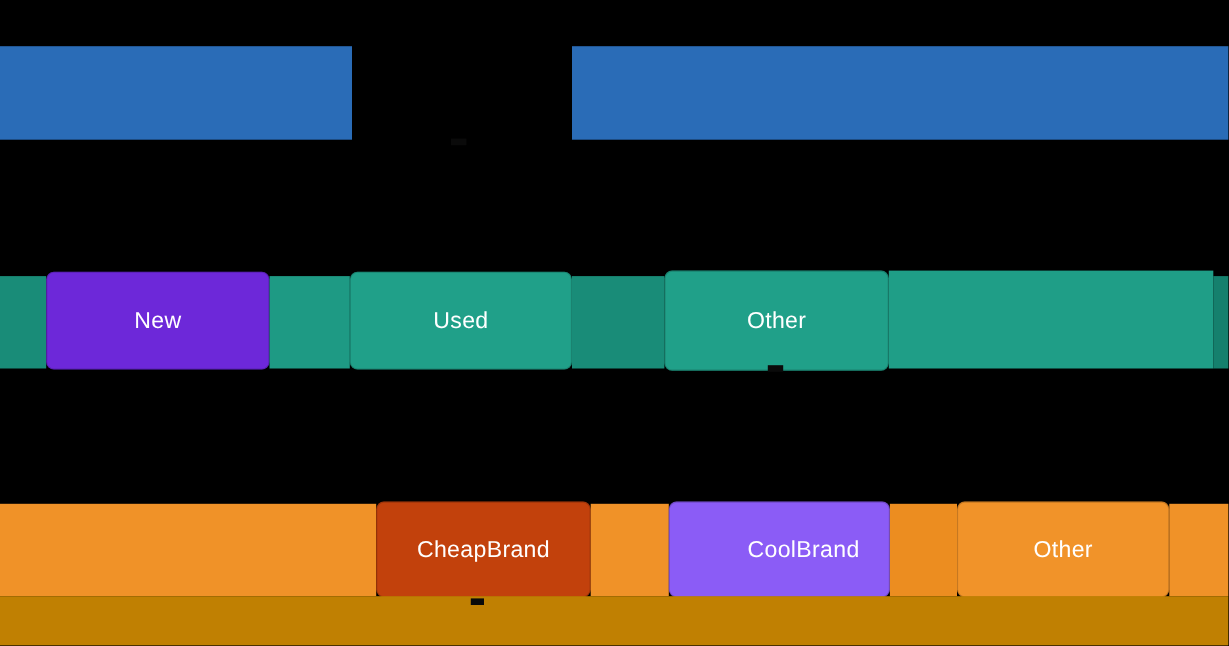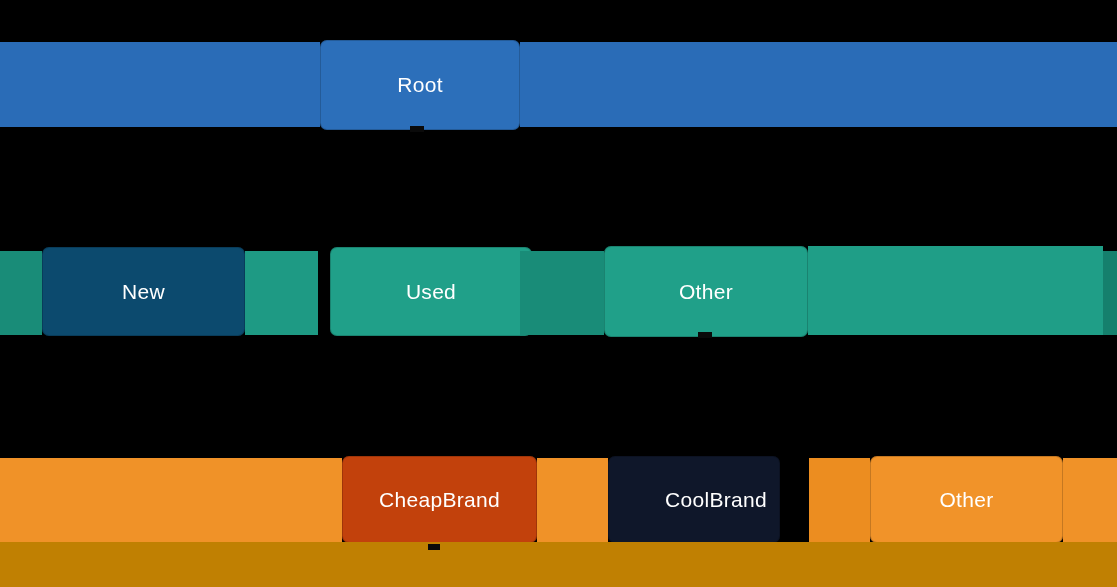--- a/index.html
+++ b/index.html
@@ -37,44 +37,41 @@
   .stub {
     position: absolute;
     background: #0a0a0a;
   }
 </style>
 </head>
 <body>
 
 <div class="stage">
     <div class="segment" style="left: 0px; width: 320px; top: 42px; height: 85px; background: rgb(42, 108, 183);"></div>
-    <div class="segment rounded" style="left: 320px; width: 200px; top: 40px; height: 90px; background: rgb(44, 111, 186);">
-      <span class="node-label">Root</span>
-    </div>
     <div class="segment" style="left: 520px; width: 597px; top: 42px; height: 85px; background: rgb(42, 108, 183);"></div>
     <div class="segment" style="left: 0px; width: 42px; top: 251px; height: 84px; background: rgb(25, 140, 120);"></div>
-    <div class="segment rounded" style="left: 42px; width: 203px; top: 247px; height: 89px; background: #0c4a6e;">
+    <div class="segment rounded" style="left: 42px; width: 203px; top: 247px; height: 89px; background: #6d28d9;">
       <span class="node-label">New</span>
     </div>
     <div class="segment" style="left: 245px; width: 73px; top: 251px; height: 84px; background: rgb(30, 154, 132);"></div>
-    <div class="segment rounded" style="left: 330px; width: 202px; top: 247px; height: 89px; background: rgb(32, 160, 137);">
+    <div class="segment rounded" style="left: 318px; width: 202px; top: 247px; height: 89px; background: rgb(32, 160, 137);">
       <span class="node-label">Used</span>
     </div>
     <div class="segment" style="left: 520px; width: 84px; top: 251px; height: 84px; background: rgb(25, 140, 120);"></div>
     <div class="segment rounded" style="left: 604px; width: 204px; top: 246px; height: 91px; background: rgb(32, 160, 137);">
       <span class="node-label">Other</span>
     </div>
     <div class="segment" style="left: 808px; width: 295px; top: 246px; height: 89px; background: rgb(31, 158, 135);"></div>
     <div class="segment" style="left: 1103px; width: 14px; top: 251px; height: 84px; background: rgb(21, 128, 109);"></div>
     <div class="segment" style="left: 0px; width: 342px; top: 458px; height: 84px; background: rgb(240, 146, 40);"></div>
     <div class="segment rounded" style="left: 342px; width: 195px; top: 456px; height: 87px; background: #c2410c;">
       <span class="node-label">CheapBrand</span>
     </div>
     <div class="segment" style="left: 537px; width: 71px; top: 458px; height: 84px; background: rgb(240, 146, 40);"></div>
-    <div class="segment rounded" style="left: 608px; width: 172px; top: 456px; height: 87px; background: #0f172a; padding-left: 44px;">
+    <div class="segment rounded" style="left: 608px; width: 201px; top: 456px; height: 87px; background: #8b5cf6; padding-left: 44px;">
       <span class="node-label">CoolBrand</span>
     </div>
     <div class="segment" style="left: 809px; width: 61px; top: 458px; height: 84px; background: rgb(236, 141, 32);"></div>
     <div class="segment rounded" style="left: 870px; width: 193px; top: 456px; height: 87px; background: rgb(241, 147, 41);">
       <span class="node-label">Other</span>
     </div>
     <div class="segment" style="left: 1063px; width: 54px; top: 458px; height: 84px; background: rgb(240, 146, 40);"></div>
     <div class="segment" style="left: 0px; width: 1117px; top: 542px; height: 45px; background: rgb(192, 128, 2);"></div>
     <div class="stub" style="left: 410px; width: 14px; top: 126px; height: 6px;"></div>
     <div class="stub" style="left: 698px; width: 14px; top: 332px; height: 6px;"></div>

